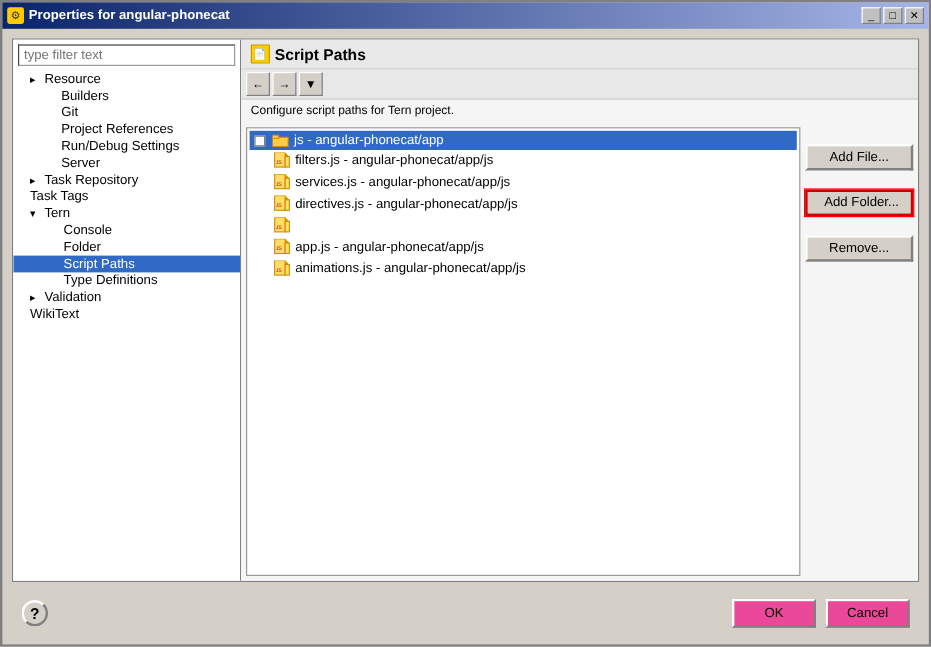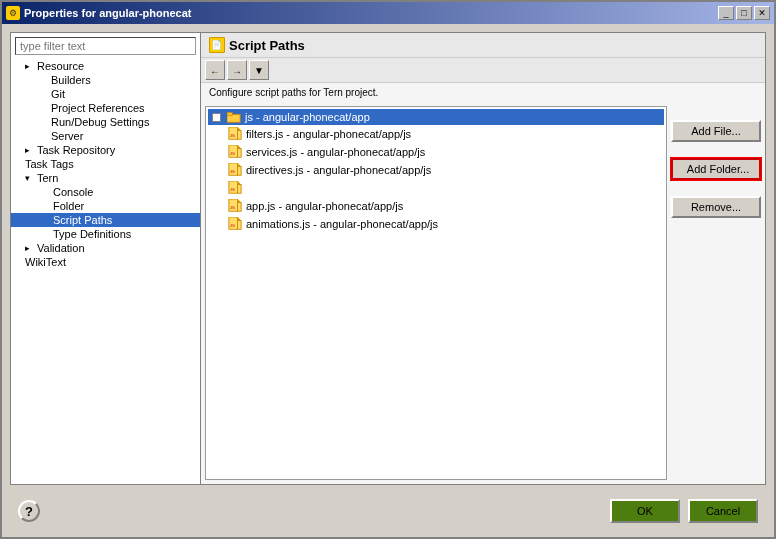--- a/index.html
+++ b/index.html
@@ -284,21 +284,21 @@
     }
 
     .bottom-buttons {
       display: flex;
       gap: 8px;
     }
 
     .dialog-btn {
       padding: 4px 5px;
       font-size: 11px;
-      background: #4d7c0f;
+      background: #ec4899;
       border: 2px solid;
       border-top-color: #fff;
       border-left-color: #fff;
       border-right-color: #808080;
       border-bottom-color: #808080;
       cursor: pointer;
       min-width: 70px;
     }
 
     .file-indent1 { padding-left: 20px; }

